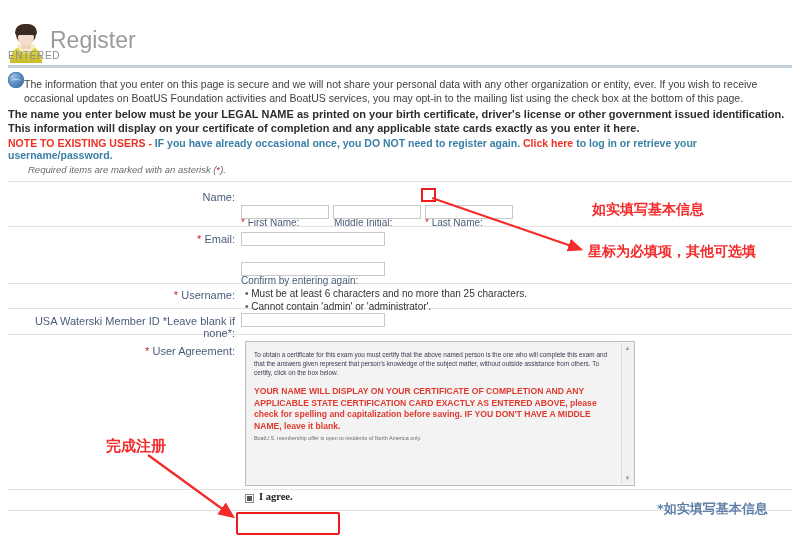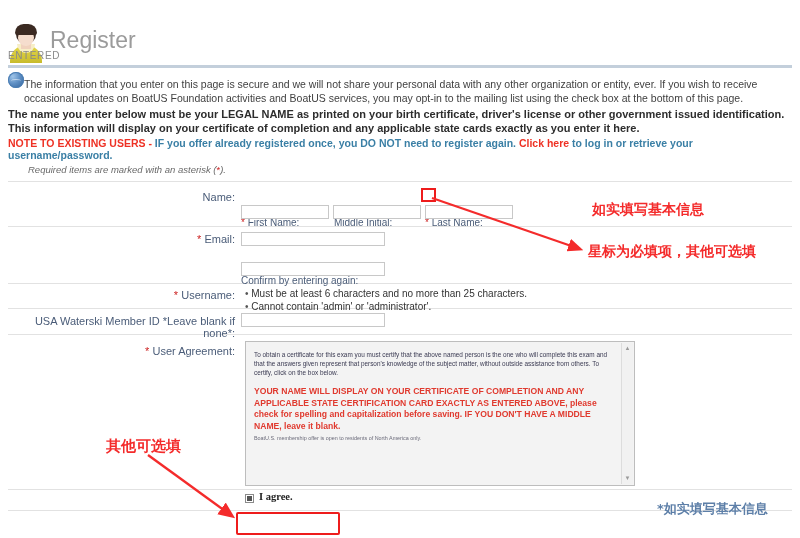--- a/index.html
+++ b/index.html
@@ -112,21 +112,21 @@
   </div>
 
   <div class="details-lbl">ENTERED</div>
   <div class="details-rule"></div>
 
   <div class="globe"></div>
   <div class="intro">The information that you enter on this page is secure and we will not share your personal data with any other organization or entity, ever. If you wish to receive occasional updates on BoatUS Foundation activities and BoatUS services, you may opt-in to the mailing list using the check box at the bottom of this page.</div>
   <div class="legal">The name you enter below must be your LEGAL NAME as printed on your birth certificate, driver's license or other government issued identification. This information will display on your certificate of completion and any applicable state cards exactly as you enter it here.</div>
 
   <div class="note">
-    <span class="red">NOTE TO EXISTING USERS - </span><span class="teal">IF you offer already registered once, you DO NOT need to register again. </span><a href="#">Click here</a><span class="teal"> to log in or retrieve your username/password.</span>
+    <span class="red">NOTE TO EXISTING USERS - </span><span class="teal">IF you have already occasional once, you DO NOT need to register again. </span><a href="#">Click here</a><span class="teal"> to log in or retrieve your username/password.</span>
   </div>
 
   <div class="req">
     <span>Required items are marked with an asterisk (</span><span class="ast">*</span><span>).</span>
   </div>
 
   <div class="hr" style="top:181px"></div>
   <div class="hr" style="top:226px"></div>
   <div class="hr" style="top:283px"></div>
   <div class="hr" style="top:308px"></div>
@@ -186,16 +186,16 @@
       <marker id="ah" markerWidth="7" markerHeight="7" refX="5.4" refY="3" orient="auto">
         <path d="M0,0 L7,3 L0,6 z" fill="#f42b2b"></path>
       </marker>
     </defs>
     <line x1="432" y1="198" x2="580" y2="249" stroke="#f42b2b" stroke-width="2.2" marker-end="url(#ah)"></line>
     <line x1="148" y1="455" x2="232" y2="516" stroke="#f42b2b" stroke-width="2.4" marker-end="url(#ah)"></line>
   </svg>
 
   <div class="cn" id="anno-1">如实填写基本信息</div>
   <div class="cn" id="anno-2">星标为必填项，其他可选填</div>
-  <div class="cn" id="anno-3">其他可选填</div>
+  <div class="cn" id="anno-3">完成注册</div>
   <div class="cn" id="anno-4">*如实填写基本信息</div>
 
 </div>
 
 </body></html>

